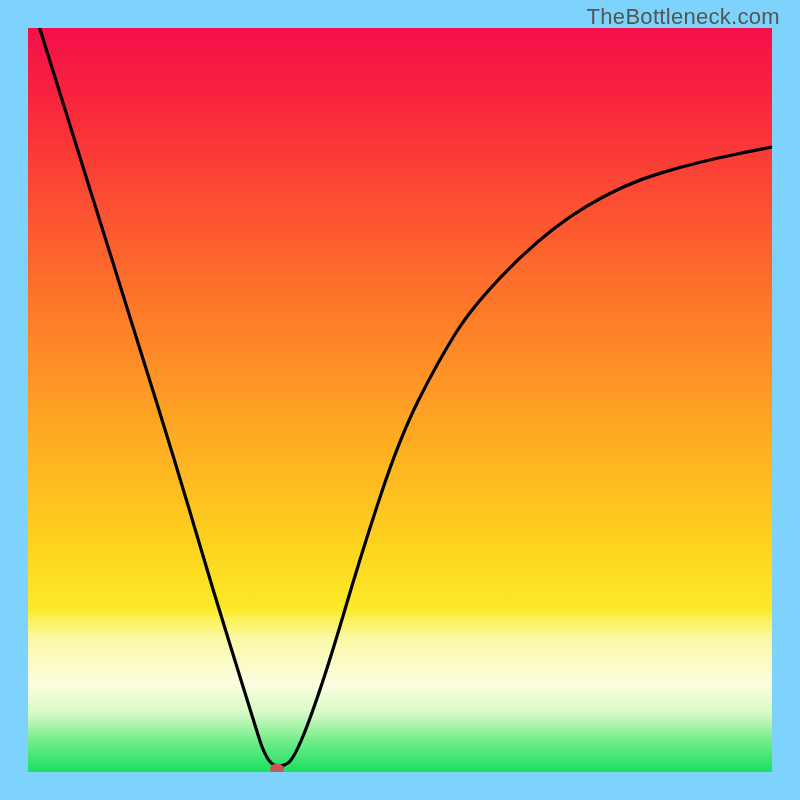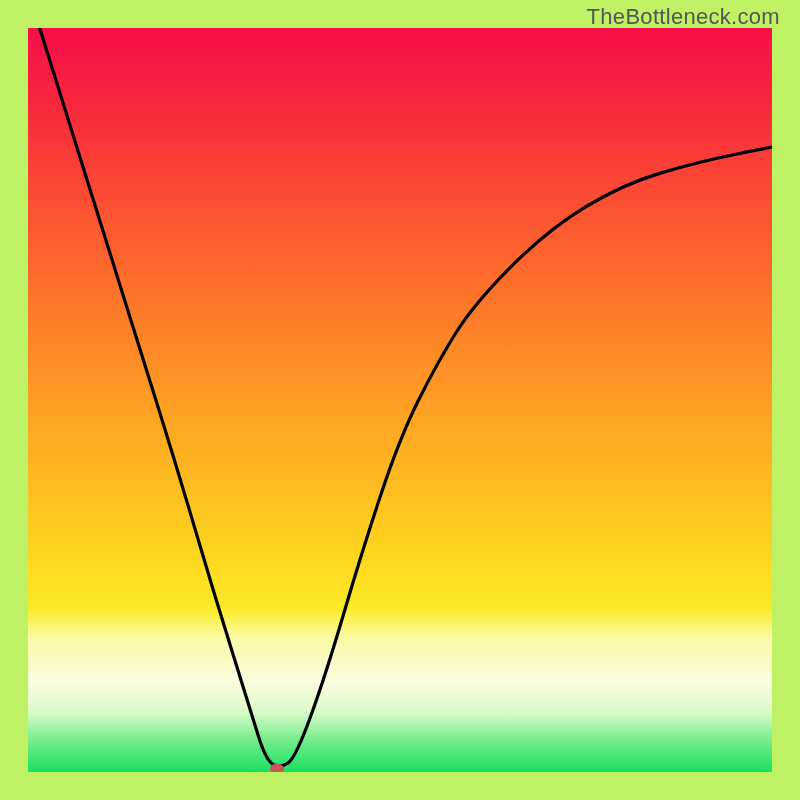--- a/index.html
+++ b/index.html
@@ -8,21 +8,21 @@
     width: 800px;
     height: 800px;
     background: #000;
     overflow: hidden;
     font-family: Arial, Helvetica, sans-serif;
   }
   .stage {
     position: relative;
     width: 800px;
     height: 800px;
-    background: #bef264;
+    background: #7dd3fc;
   }
   .watermark {
     position: absolute;
     top: 4px;
     right: 20px;
     color: #555;
     font-size: 22px;
     font-weight: 500;
     letter-spacing: 0.3px;
     z-index: 20;

